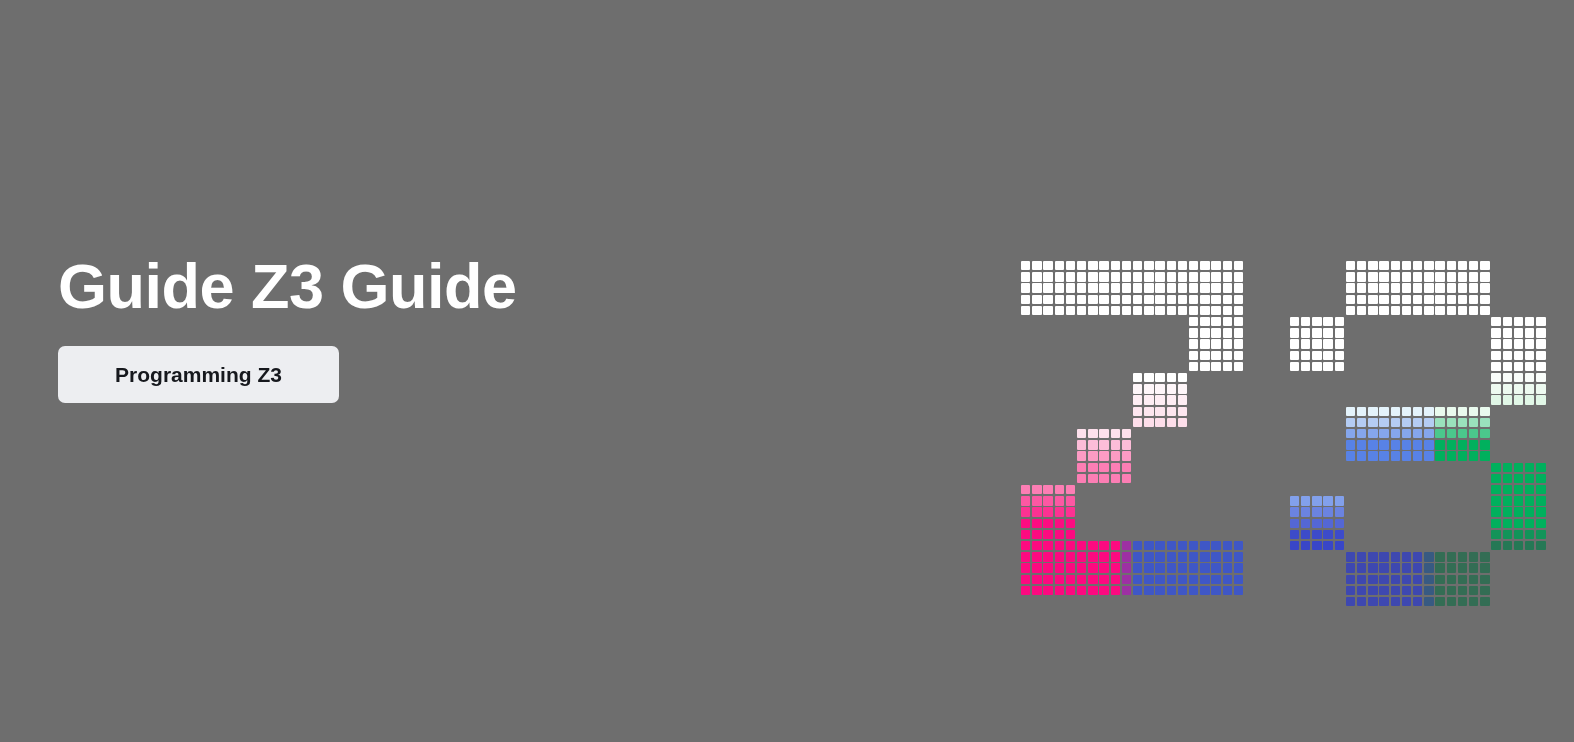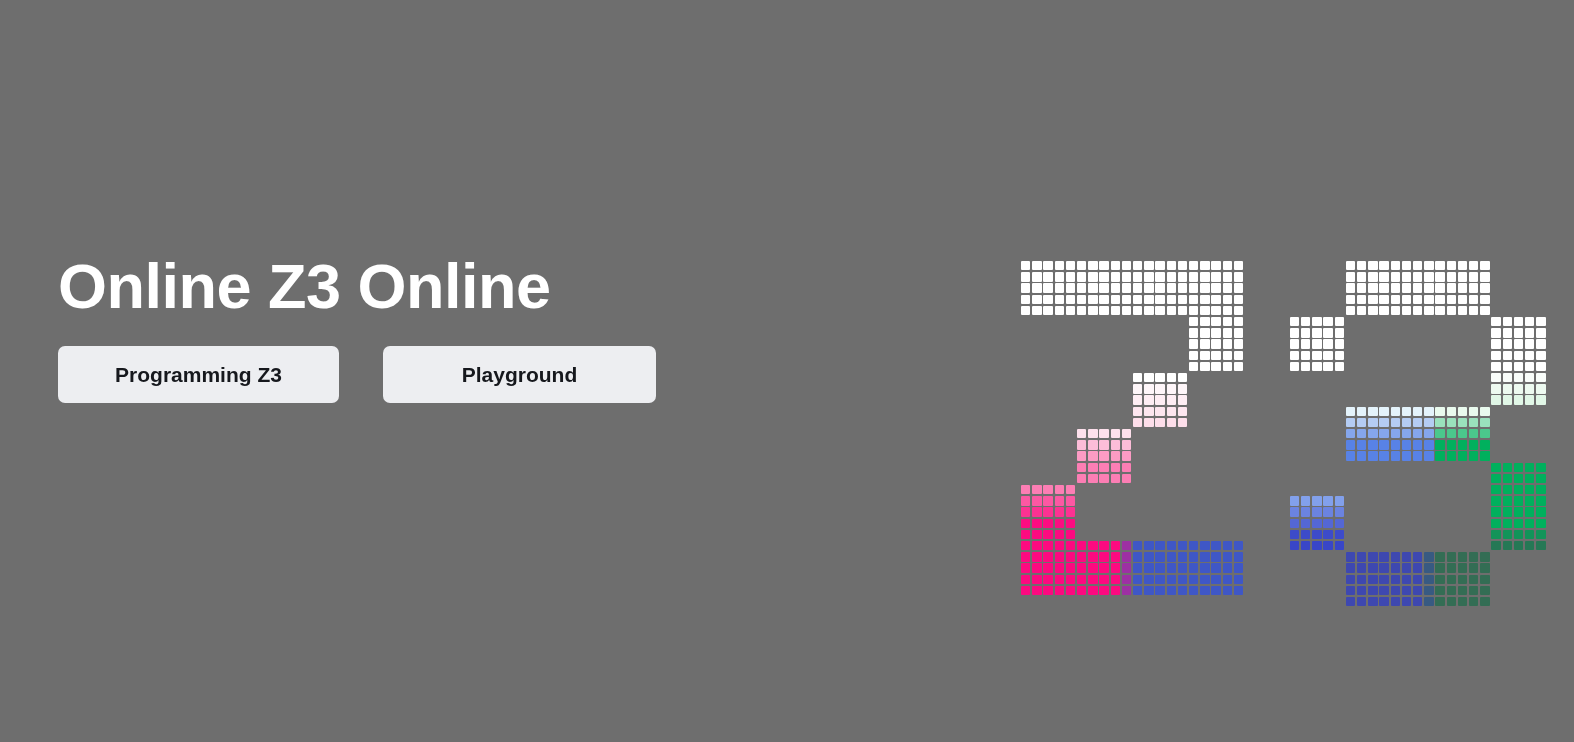--- a/index.html
+++ b/index.html
@@ -77,25 +77,24 @@
     height: 9.4px;
     border-radius: 1px;
   }
 </style>
 </head>
 <body>
 
 <div id="hero">
 
   <div id="hero-text">
-    <h1 id="page-title">Online Z3 Online</h1>
+    <h1 id="page-title">Guide Z3 Guide</h1>
 
     <div id="nav-buttons">
       <button class="nav-button">Programming Z3</button>
-      <button class="nav-button">Playground</button>
     </div>
   </div>
 
   <div id="logo">
       <div class="pix" style="left: 0px; top: 0px; background: rgb(255, 255, 255);"></div>
       <div class="pix" style="left: 11.2px; top: 0px; background: rgb(255, 255, 255);"></div>
       <div class="pix" style="left: 22.4px; top: 0px; background: rgb(255, 255, 255);"></div>
       <div class="pix" style="left: 33.6px; top: 0px; background: rgb(255, 255, 255);"></div>
       <div class="pix" style="left: 44.8px; top: 0px; background: rgb(255, 255, 255);"></div>
       <div class="pix" style="left: 56px; top: 0px; background: rgb(255, 255, 255);"></div>

